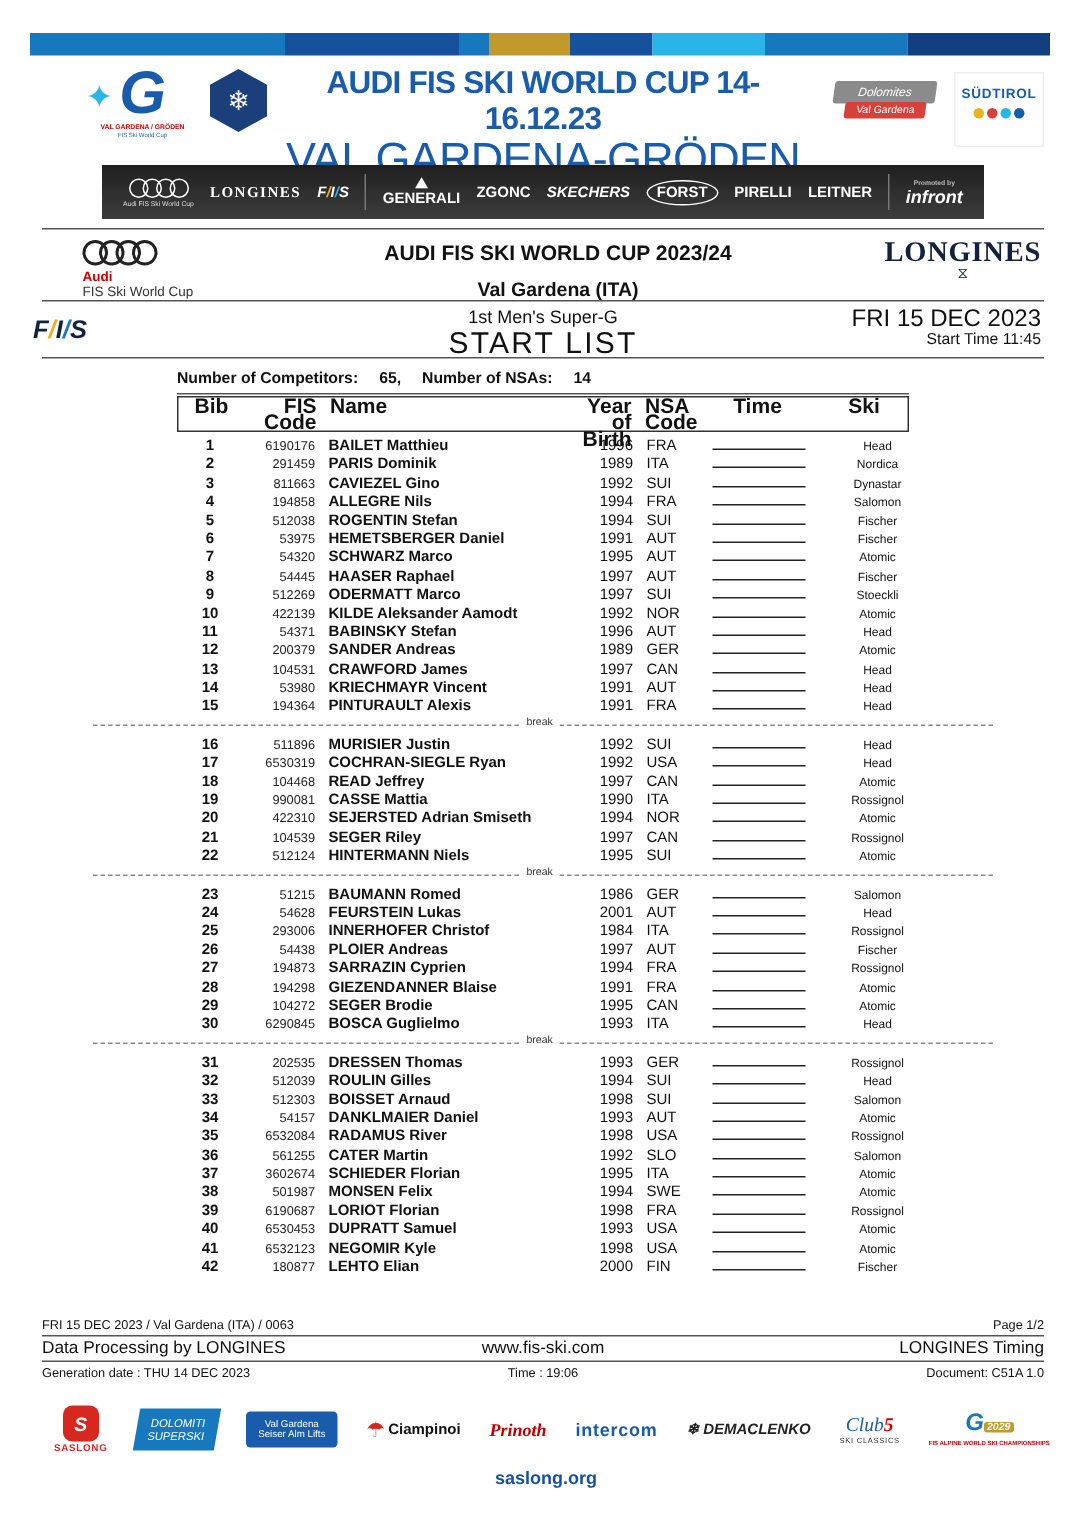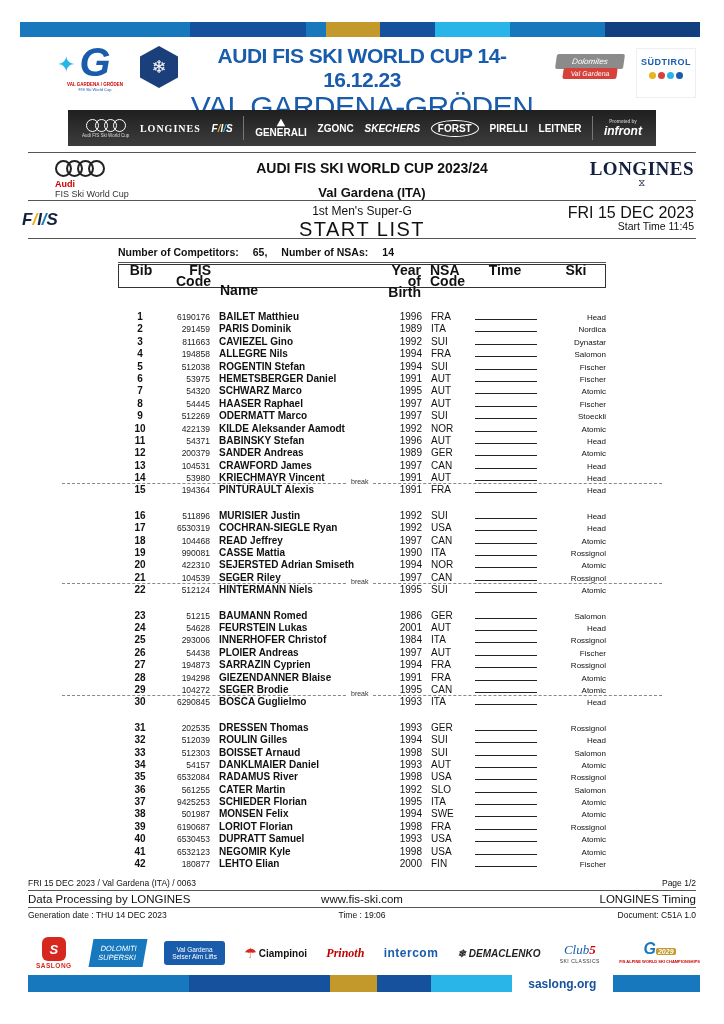--- a/index.html
+++ b/index.html
@@ -2,21 +2,21 @@
 <html><head>
 <meta charset="utf-8">
 <style>
   * { margin:0; padding:0; box-sizing:border-box; }
   html,body { width:724px; background:#fff; font-family:"Liberation Sans", sans-serif; color:#111; }
   .page { position:relative; width:724px; height:1024px; background:#fff; overflow:hidden; }
 
   
   .strip { position:absolute; display:flex; }
   #top-strip { left:20px; right:24px; top:22px; height:15px; }
-  #bottom-strip { left:28px; right:24px; top:975px; height:17px; align-items:center; }
+  #bottom-strip { left:28px; right:24px; top:975px; height:17px; align-items:center;flex-direction:column; }
   .strip .seg { height:100%; }
   .strip .seg.txt { background:#fff; display:flex; align-items:center; justify-content:center;
                     color:#15519c; font-weight:bold; font-size:12px; }
 
   
   .banner { position:absolute; top:40px; left:0; right:0; height:68px; }
   .vg-logo { position:absolute; left:55px; top:2px; width:80px; text-align:center; }
   .vg-g { font-size:40px; font-weight:bold; color:#1a5cac; font-style:italic; line-height:40px; }
   .vg-star { position:absolute; left:2px; top:10px; color:#29b5e8; font-size:22px; }
   .vg-sub { font-size:4.5px; color:#c00; font-weight:bold; }
@@ -83,33 +83,33 @@
   .time-r { position:absolute; right:30px; top:68px; text-align:right; font-size:10.5px; }
 
   
   .tbl { position:absolute; left:118px; width:488px; top:246px; }
   .competitors { font-size:10.5px; font-weight:bold; padding-bottom:4px; border-bottom:1px solid #555; }
   .competitors span { margin-right:14px; }
   .thead { border:1px solid #333; margin-top:1px; height:24px; display:flex; align-items:flex-start;
            font-size:14px; font-weight:bold; line-height:11px; }
   .c-bib { width:44px; text-align:center; }
   .c-fis { width:48px; text-align:right; }
-  .c-name { flex:1; padding-left:9px; text-align:left;margin-top:20px; }
+  .c-name { flex:1; padding-left:9px; text-align:left; }
   .c-year { width:44px; text-align:right; }
   .c-nsa { width:42px; padding-left:9px; text-align:left; }
   .c-time { width:84px; text-align:center; }
   .c-ski { width:58px; text-align:center; }
   .rows { margin-top:3px; }
   .row { display:flex; align-items:baseline; height:12.4px; font-size:10px; }
   .row .c-bib { font-weight:bold; }
   .row .c-fis { font-size:8.5px; color:#222; }
   .row .c-name { font-weight:bold; }
   .row .c-time { display:flex; justify-content:center; }
   .row .time-line { width:62px; border-bottom:1.2px solid #222; height:9px; }
-  .row .c-ski { font-size:8px; text-align:right; padding-left:16px; }
+  .row .c-ski { font-size:8px; text-align:center; padding-left:16px; }
   .break { position:relative; height:11px; margin:1px -56px 1px -56px; }
   .break .dash { position:absolute; left:0; right:0; top:5px; border-top:1px dashed #888; }
   .break .lbl { position:absolute; left:285px; top:0; background:#fff; padding:0 4px; font-size:7px; color:#333; }
 
   
   .footer { position:absolute; left:28px; right:28px; top:876px; font-size:8.5px; }
   .f-row { display:flex; justify-content:space-between; align-items:baseline; padding:2px 0; }
   .f-row.big { font-size:11.5px; }
   .f-line { border-top:1px solid #555; }
   .f-center { position:absolute; left:0; right:0; text-align:center; }
@@ -701,21 +701,21 @@
       <div class="c-year">1992</div>
       <div class="c-nsa">SLO</div>
       <div class="c-time">
             <span class="time-line"></span>
           </div>
       <div class="c-ski">Salomon</div>
     </div>
 
     <div class="row">
       <div class="c-bib">37</div>
-      <div class="c-fis">9425253</div>
+      <div class="c-fis">3602674</div>
       <div class="c-name">SCHIEDER Florian</div>
       <div class="c-year">1995</div>
       <div class="c-nsa">ITA</div>
       <div class="c-time">
             <span class="time-line"></span>
           </div>
       <div class="c-ski">Atomic</div>
     </div>
 
     <div class="row">

